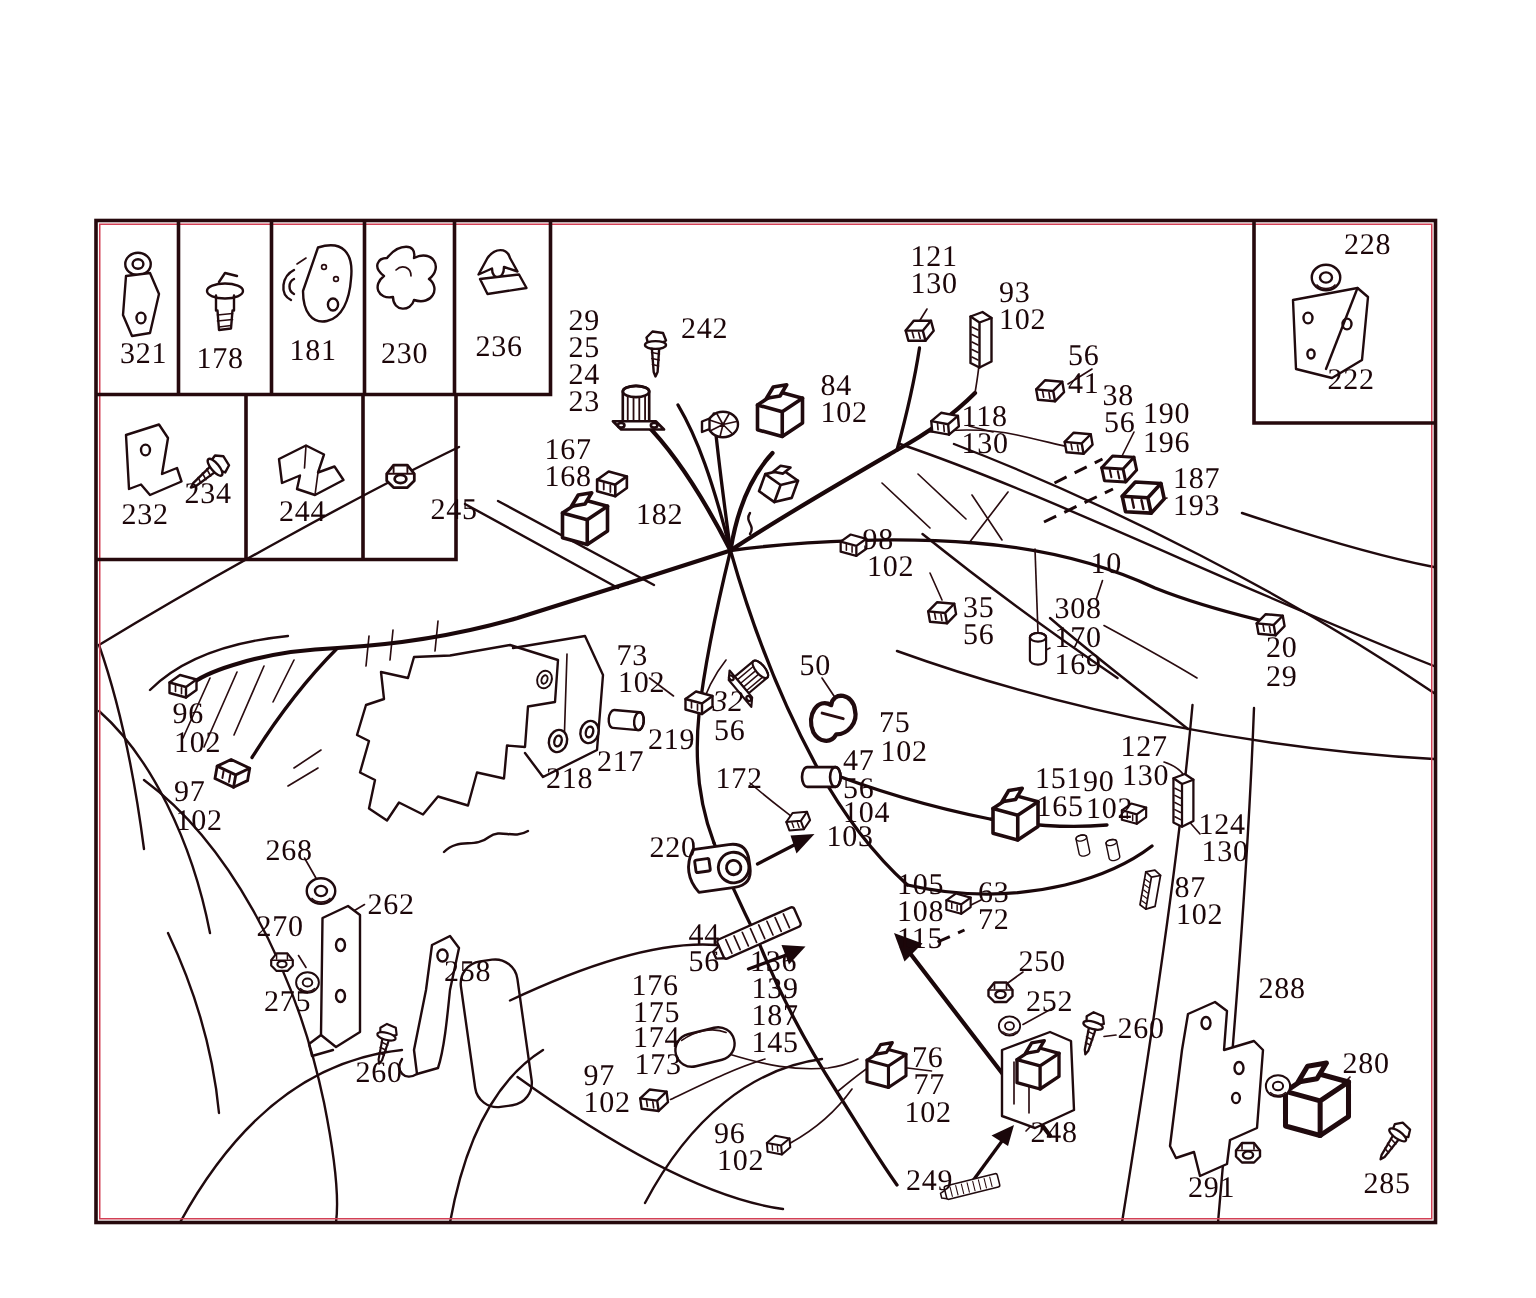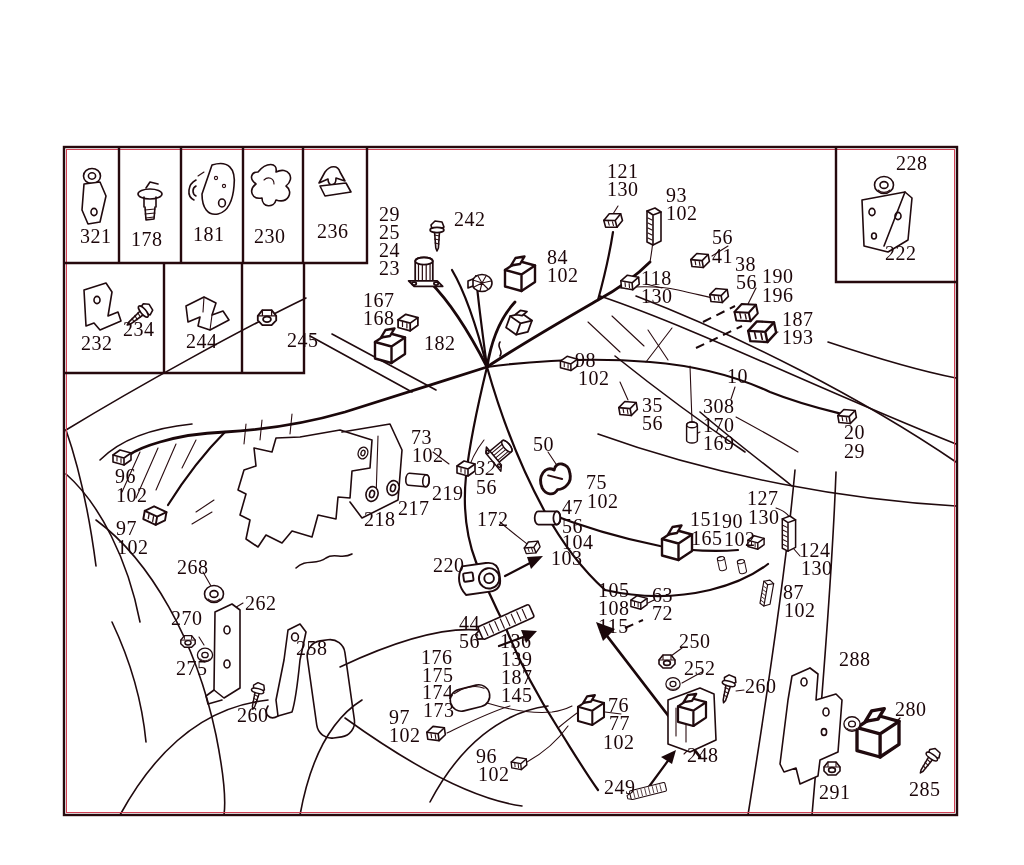--- a/index.html
+++ b/index.html
@@ -441,15 +441,15 @@
     <div class="callout" style="left: 608px; top: 696px;">76</div>
     <div class="callout" style="left: 609px; top: 714px;">77</div>
     <div class="callout" style="left: 603px; top: 733px;">102</div>
     <div class="callout" style="left: 604px; top: 778px;">249</div>
     <div class="callout" style="left: 687px; top: 746px;">248</div>
     <div class="callout" style="left: 679px; top: 632px;">250</div>
     <div class="callout" style="left: 684px; top: 659px;">252</div>
     <div class="callout" style="left: 745px; top: 677px;">260</div>
     <div class="callout" style="left: 839px; top: 650px;">288</div>
     <div class="callout" style="left: 895px; top: 700px;">280</div>
-    <div class="callout" style="left: 819px; top: 783px; text-align: right;">291</div>
+    <div class="callout" style="left: 792px; top: 783px; text-align: right;">291</div>
     <div class="callout" style="left: 909px; top: 780px;">285</div>
   </div>
 
 </body></html>

